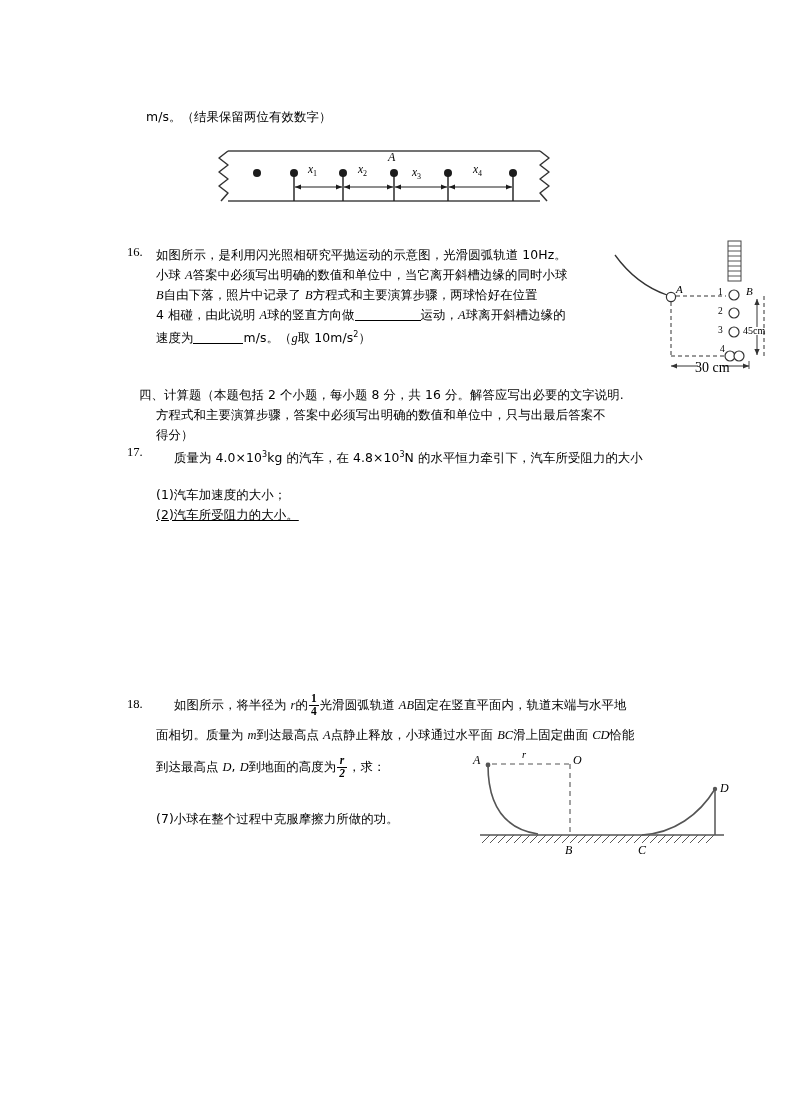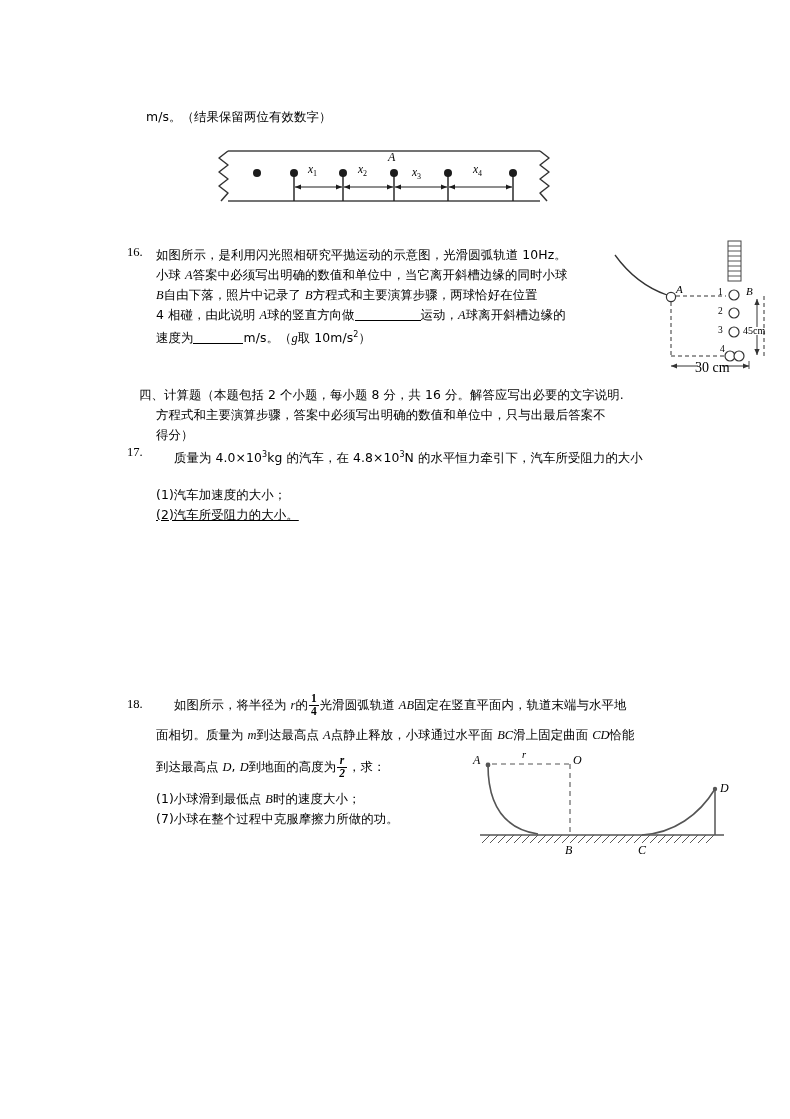--- a/index.html
+++ b/index.html
@@ -245,23 +245,20 @@
   </div>
 
   <div class="txt cjk" style="left:156px; top:718px;">
     <span>面相切。质量为 </span><span class="ital">m</span><span>到达最高点 </span><span class="ital">A</span><span>点静止释放，小球通过水平面 </span><span class="ital">BC</span><span>滑上固定曲面 </span><span class="ital">CD</span><span>恰能</span>
   </div>
 
   <div class="txt cjk" style="left:156px; top:748px; line-height:24px;">
     <span>到达最高点 </span><span class="ital">D</span><span>, </span><span class="ital">D</span><span>到地面的高度为</span><span class="frac it"><span class="n">r</span><span class="d">2</span></span><span>，求：</span>
   </div>
 
-  <div class="txt cjk" style="left:156px; top:782px;">
-    <span>(1)小球滑到最低点 </span><span class="ital">B</span><span>时的速度大小；</span>
-  </div>
   <div class="txt cjk" style="left:156px; top:802px;">(7)小球在整个过程中克服摩擦力所做的功。</div>
 
   <div class="fig" style="left:466px; top:744px; width:280px; height:110px;">
     <svg width="280" height="110" viewBox="0 0 280 110">
 
       <path d="M 22,14 C 22,56 40,78 72,83" stroke="#555" stroke-width="1.6" fill="none"></path>
 
       <circle cx="22" cy="14" r="2.4" fill="#555"></circle>
 
       <line x1="26" y1="13" x2="104" y2="13" stroke="#555" stroke-width="1.1" stroke-dasharray="5,4"></line>

